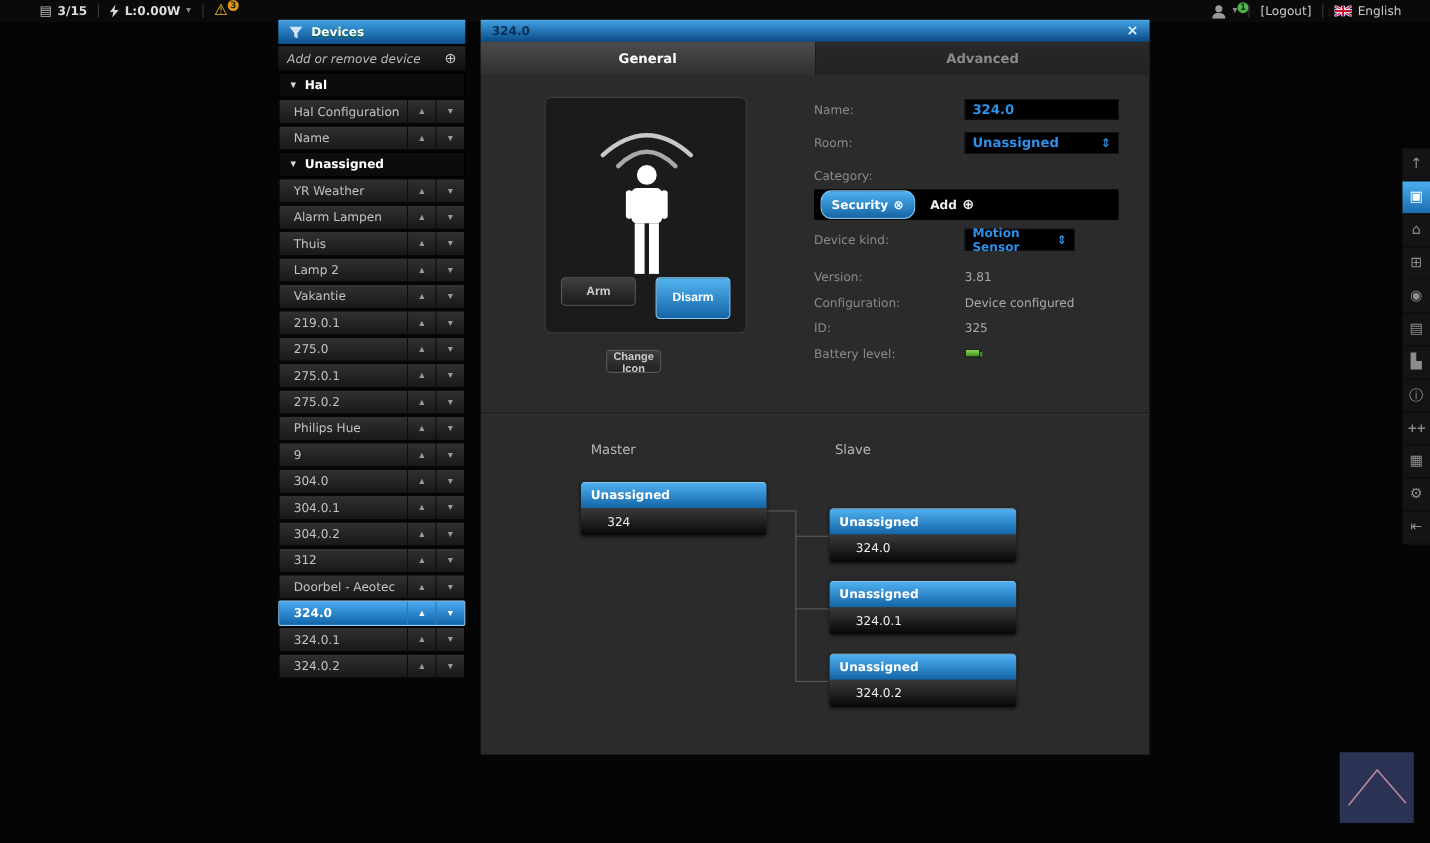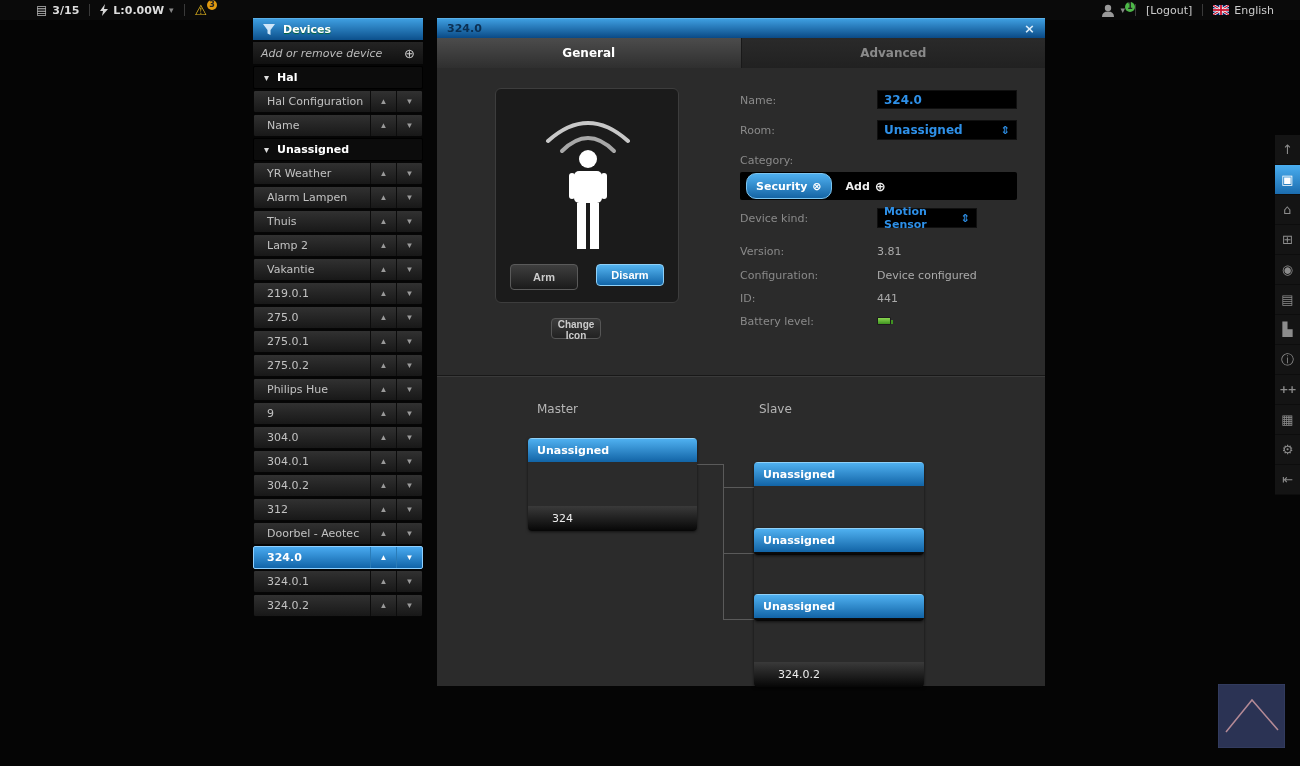--- a/index.html
+++ b/index.html
@@ -58,21 +58,21 @@
   .tab.active { background:linear-gradient(180deg,#4c4c4c,#2f2f2f); color:#fff; border-right:1px solid #191919; }
   .tab.inactive { background:linear-gradient(180deg,#2a2a2a,#212121); color:#8a8a8a; }
 
   
   #device-box { position:absolute; left:58px; top:70px; width:184px; height:215px; background:#1b1b1b;
                 border:1px solid #3d3d3d; border-radius:6px; }
   #sensor-art { position:absolute; left:36px; top:14px; }
   #armrow { position:absolute; left:14px; right:14px; bottom:12px; display:flex; justify-content:space-between; }
   .btn { border-radius:4px; font-size:11px; font-weight:bold; cursor:pointer; }
   #arm-btn { width:68px; height:26px; background:linear-gradient(180deg,#3f3f3f,#1b1b1b); border:1px solid #5a5a5a; color:#ccc; }
-  #disarm-btn { width:68px; height:22px; background:linear-gradient(180deg,#54b4f0,#1265a8); border:1px solid #8ed0f8; color:#fff; }
+  #disarm-btn { width:68px; height:38px; background:linear-gradient(180deg,#54b4f0,#1265a8); border:1px solid #8ed0f8; color:#fff; }
   #change-icon-btn { position:absolute; left:114px; top:300px; width:50px; height:21px;
                      background:linear-gradient(180deg,#3c3c3c,#222); border:1px solid #565656; color:#ccc; font-size:10px; }
 
   
   .form-label { position:absolute; left:303px; color:#8a8a8a; font-size:11px; }
   .form-value { position:absolute; left:440px; color:#aaa; font-size:11px; }
   .txt-input { position:absolute; left:440px; width:140px; height:19px; background:#000; border:1px solid #101010;
                color:#2e90e8; font-size:12px; font-weight:bold; padding:0 6px; font-family:inherit; }
   .selectbox { position:absolute; left:440px; width:140px; height:20px; background:#000; border:1px solid #101010;
                color:#2e90e8; font-size:12px; font-weight:bold; display:flex; align-items:center;
@@ -89,21 +89,21 @@
                   background:linear-gradient(180deg,#8ad650,#3f9320); border-radius:1px; }
   #battery-icon::after { content:""; position:absolute; right:-3px; top:2px; width:2px; height:4px; background:#3f9320; }
 
   
   #assoc-divider { position:absolute; left:0; top:357px; width:608px; height:2px; background:#181818; border-bottom:1px solid #3a3a3a; }
   .assoc-heading { position:absolute; color:#b5b5b5; font-size:12px; }
   .card { position:absolute; width:170px; border-radius:4px; overflow:hidden; box-shadow:0 1px 3px rgba(0,0,0,.6); }
   .card .card-header { height:24px; background:linear-gradient(180deg,#4fb0f0,#1264a6); border-top:1px solid #8ed0f8;
                        color:#fff; font-size:11px; font-weight:bold; line-height:23px; padding-left:9px; cursor:pointer; }
   .card .card-body { height:25px; background:linear-gradient(180deg,#3a3a3a,#060606);
-                     color:#eee; font-size:11px; line-height:25px; padding-left:24px; cursor:pointer;margin-top:44px; }
+                     color:#eee; font-size:11px; line-height:25px; padding-left:24px; cursor:pointer; }
   .conn { position:absolute; background:#5a5a5a; }
 
   
   #rulebar { position:absolute; left:437px; top:686px; width:608px; height:80px; background:#1a1a1a; overflow:hidden; }
   .rule-btn { position:absolute; top:24px; width:58px; height:64px; border-radius:14px;
               border:3px solid #9a9a9a; border-bottom-color:#5f5f5f; background:linear-gradient(180deg,#323232,#0e0e0e);
               box-shadow:0 0 0 1px #000, inset 0 1px 2px rgba(255,255,255,.12);
               display:flex; align-items:center; justify-content:center; cursor:pointer; }
   #if-btn { left:26px; color:#f0f0f0; font-size:15px; font-weight:bold; }
   #rule-chev { position:absolute; left:97px; top:26px; color:#454545; font-size:36px; }
@@ -403,21 +403,21 @@
       <span class="stepper">⇕</span>
     </div>
 
     <span class="form-label" style="top:227px">Version:</span>
     <span class="form-value" style="top:227px">3.81</span>
 
     <span class="form-label" style="top:251px">Configuration:</span>
     <span class="form-value" style="top:251px">Device configured</span>
 
     <span class="form-label" style="top:274px">ID:</span>
-    <span class="form-value" style="top:274px">441</span>
+    <span class="form-value" style="top:274px">325</span>
 
     <span class="form-label" style="top:297px">Battery level:</span>
     <div id="battery-icon"></div>
 
     <div id="assoc-divider"></div>
     <span class="assoc-heading" style="left:100px; top:384px">Master</span>
     <span class="assoc-heading" style="left:322px; top:384px">Slave</span>
 
     <div class="conn" style="left:260px; top:446px; width:26px; height:1px;"></div>
     <div class="conn" style="left:286px; top:446px; width:1px; height:156px;"></div>

